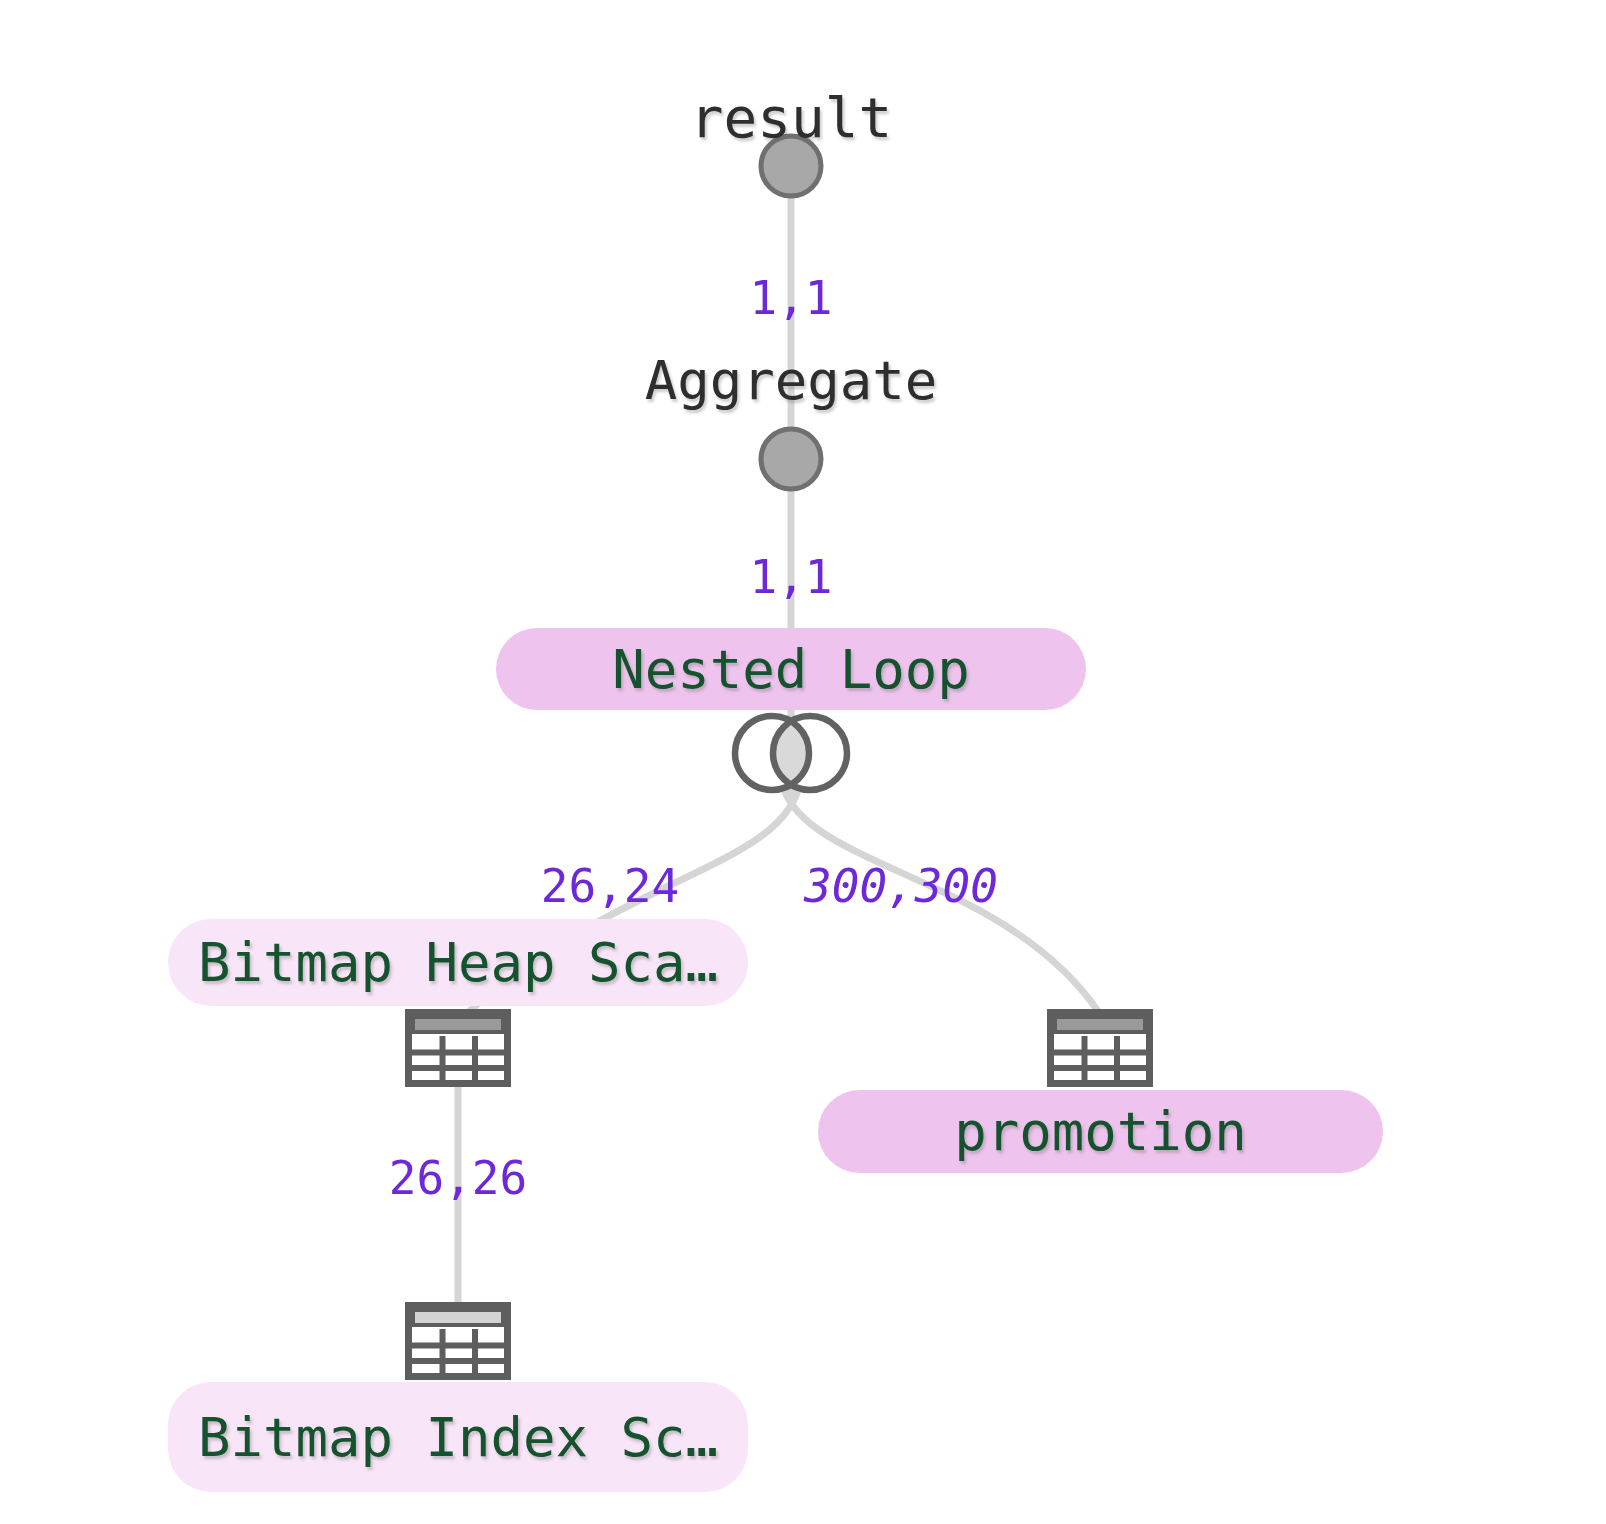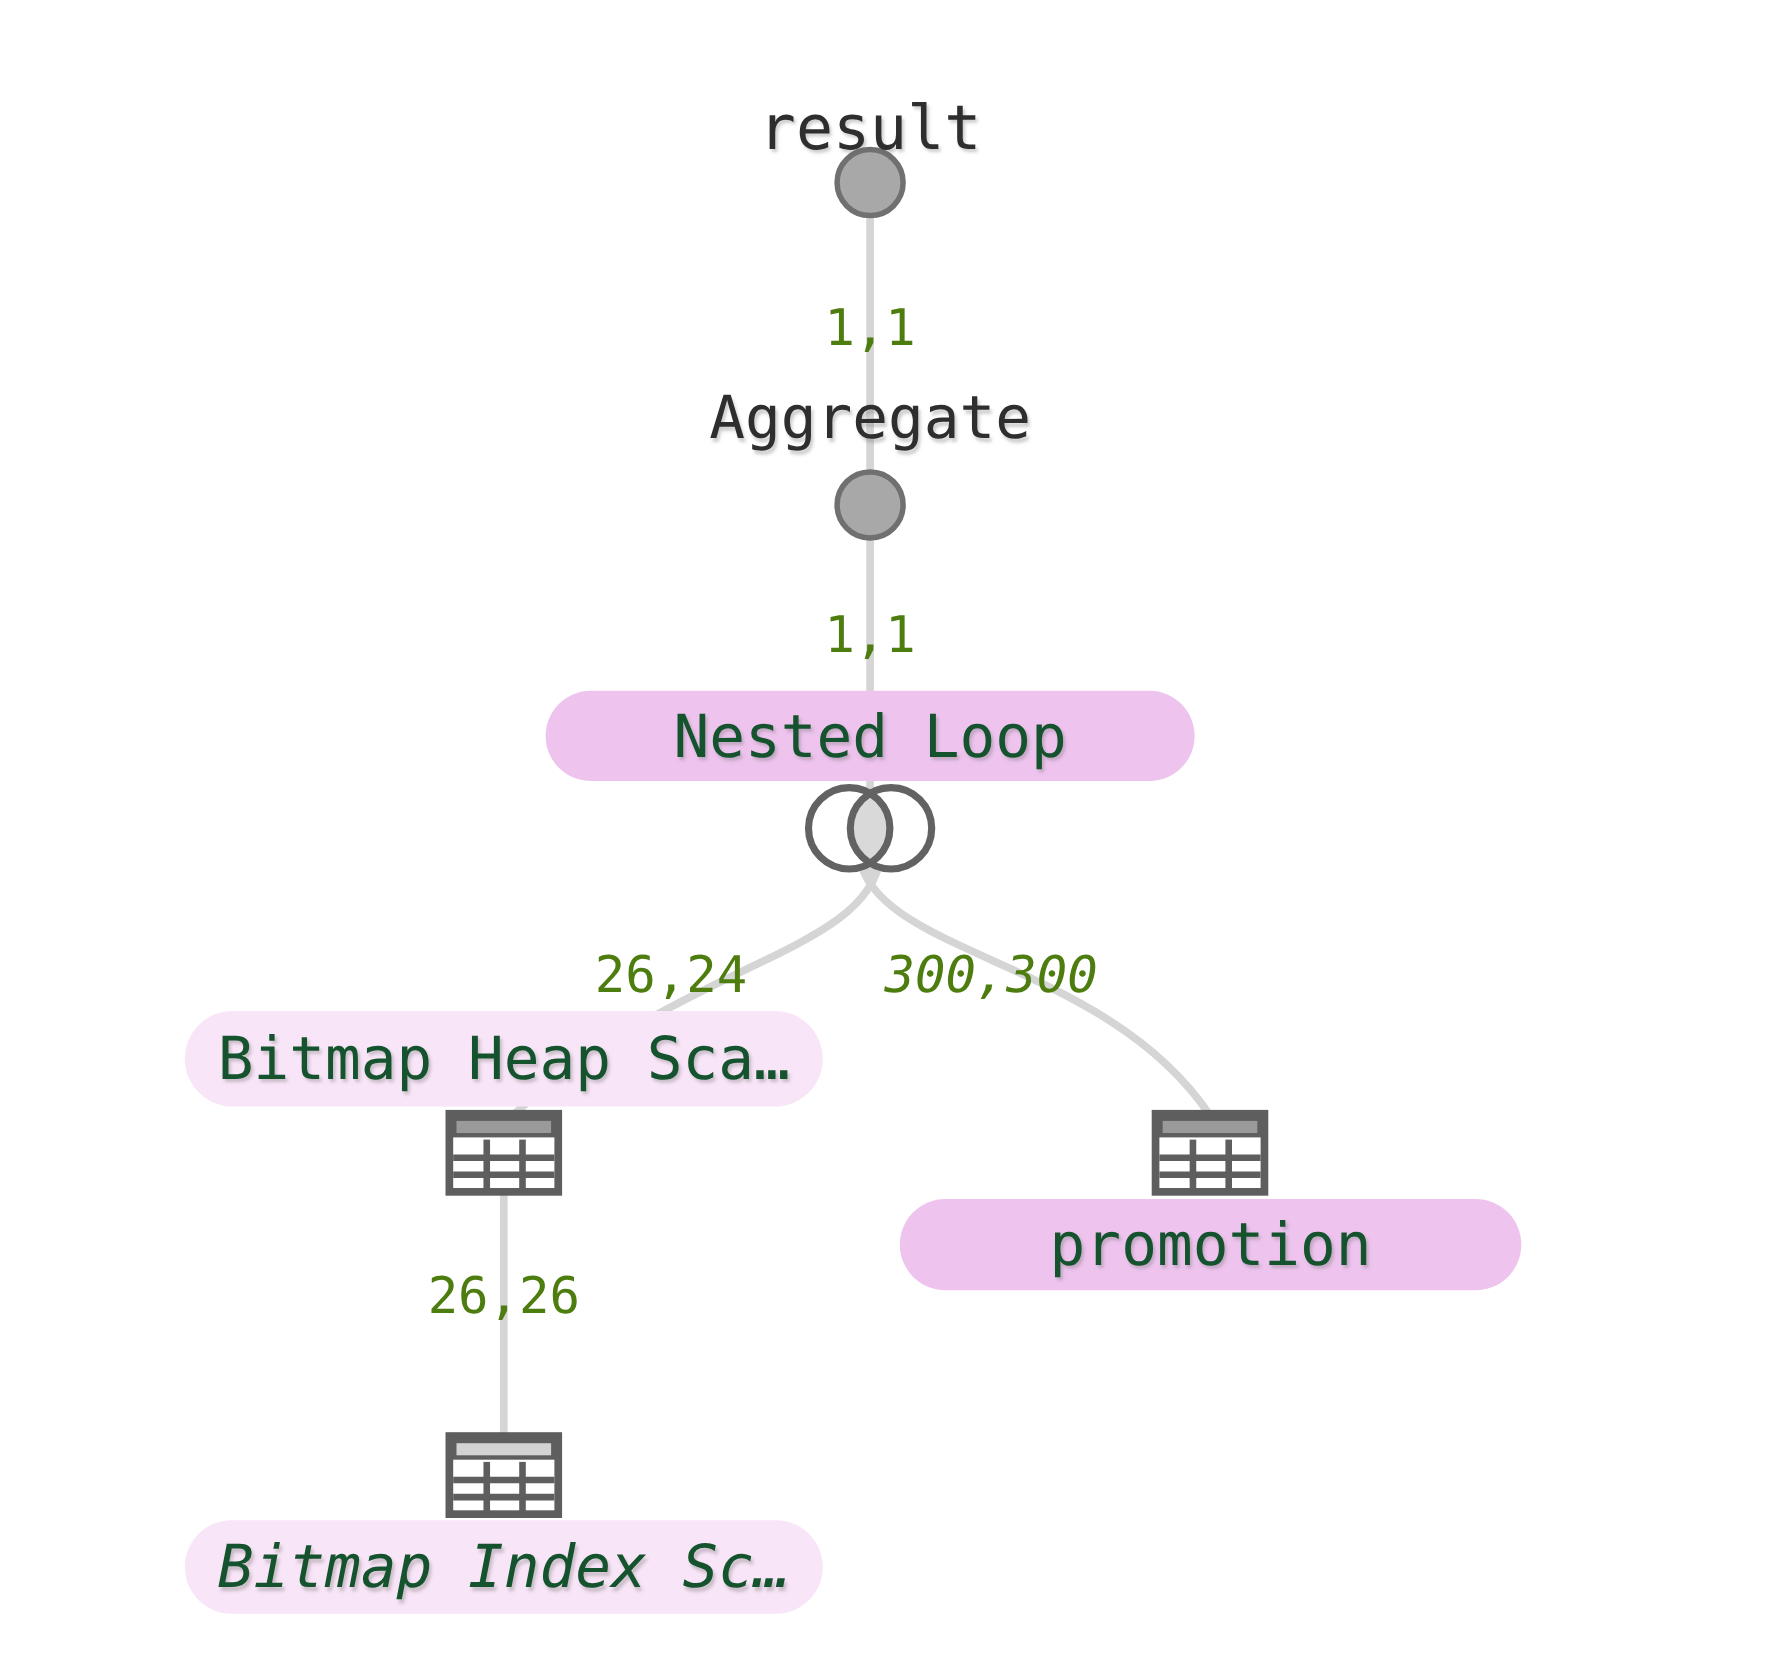--- a/index.html
+++ b/index.html
@@ -21,39 +21,39 @@
     font-size: 54px;
     color: #2e2e2e;
     white-space: nowrap;
     text-shadow: 2px 3px 3px rgba(110,110,110,0.35);
   }
   .node-text.root { font-size: 56px; }
   .edge-label {
     position: absolute;
     transform: translate(-50%, -50%);
     font-size: 46px;
-    color: #4d7c0f;
+    color: #6d28d9;
     white-space: nowrap;
   }
   .pill {
     position: absolute;
     display: flex;
     align-items: center;
     justify-content: center;
     font-size: 54px;
     color: #14532d;
     white-space: nowrap;
     text-shadow: 2px 3px 3px rgba(110,110,110,0.35);
   }
   .pill.strong { background: #eec4ee; }
   .pill.light  { background: #f8e5f7; }
   .pill.nested-loop   { left: 496px; top:  628px; width: 590px; height: 82px; border-radius: 41px; }
   .pill.bitmap-heap   { left: 168px; top:  919px; width: 580px; height: 87px; border-radius: 44px; text-align: right; }
   .pill.promotion     { left: 818px; top: 1090px; width: 565px; height: 83px; border-radius: 42px; }
-  .pill.bitmap-index  { left: 168px; top: 1382px; width: 580px; height: 85px; border-radius: 43px; font-style: italic; }
+  .pill.bitmap-index  { left: 168px; top: 1382px; width: 580px; height: 110px; border-radius: 43px; }
   .pos-result        { left: 791px; top:   84px; margin-top: 33px; }
   .pos-aggregate     { left: 791px; top:  380px; }
   .pos-edge-0        { left: 791px; top:  298px; }
   .pos-edge-1        { left: 791px; top:  577px; }
   .pos-edge-2        { left: 610px; top:  886px; }
   .pos-edge-3        { left: 901px; top:  886px; font-style: italic; }
   .pos-edge-4        { left: 458px; top: 1178px; }
 </style>
 </head>
 <body>

